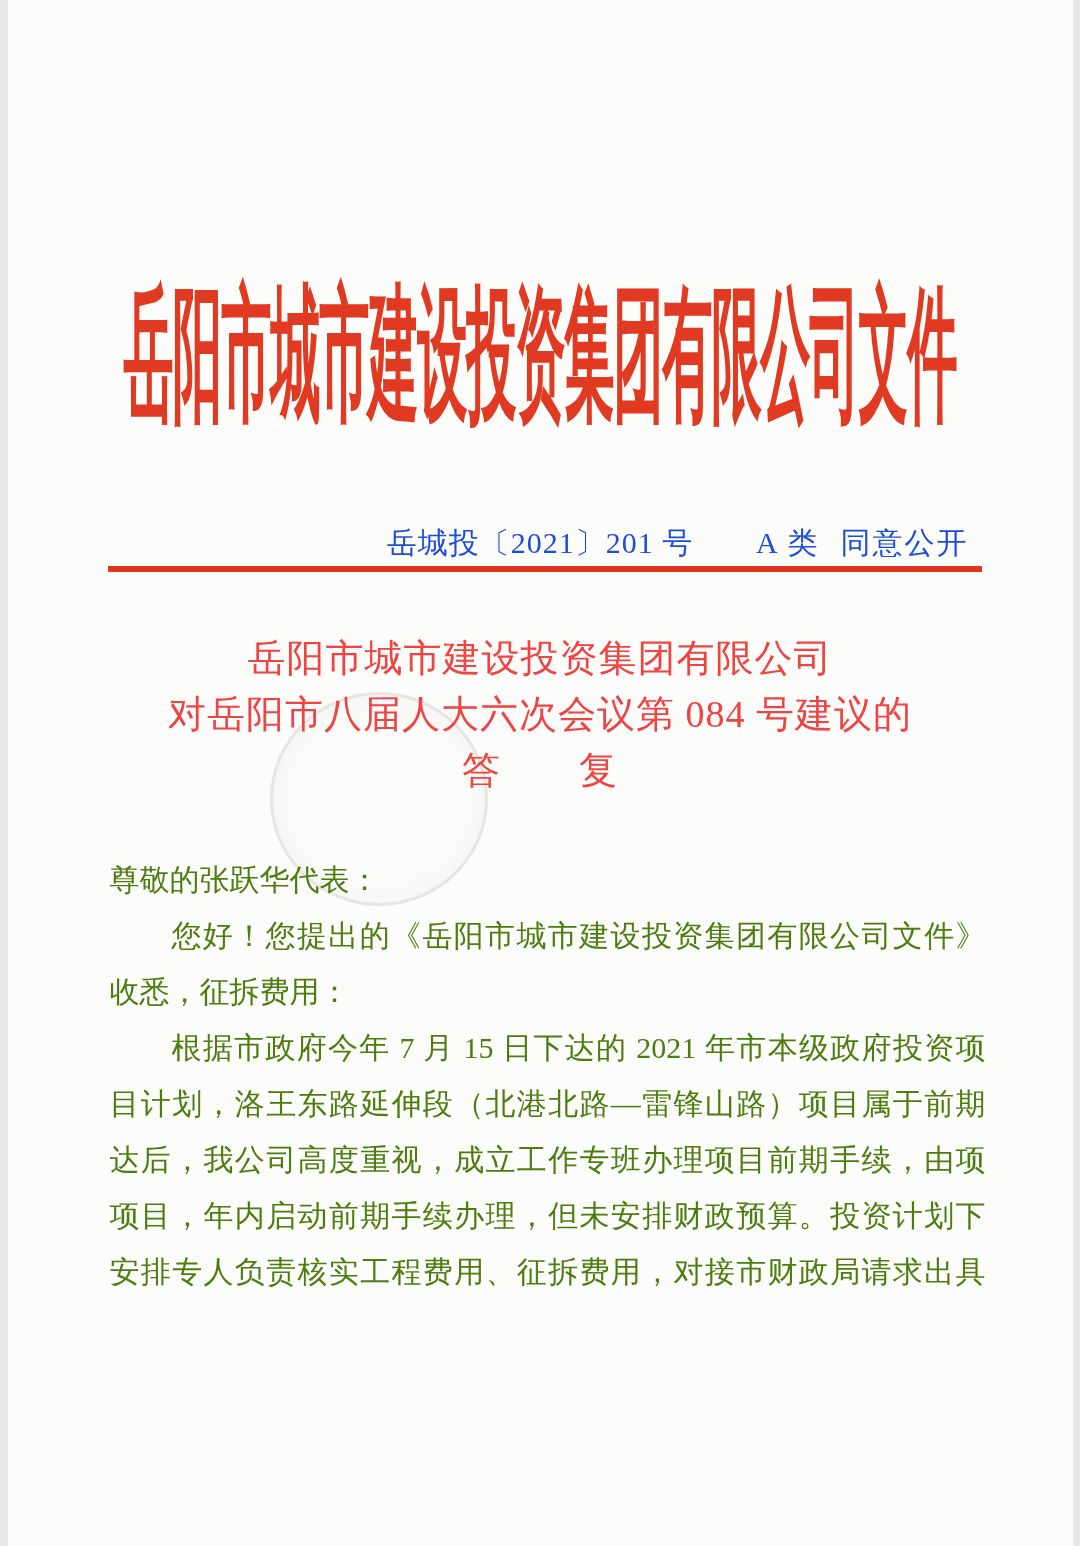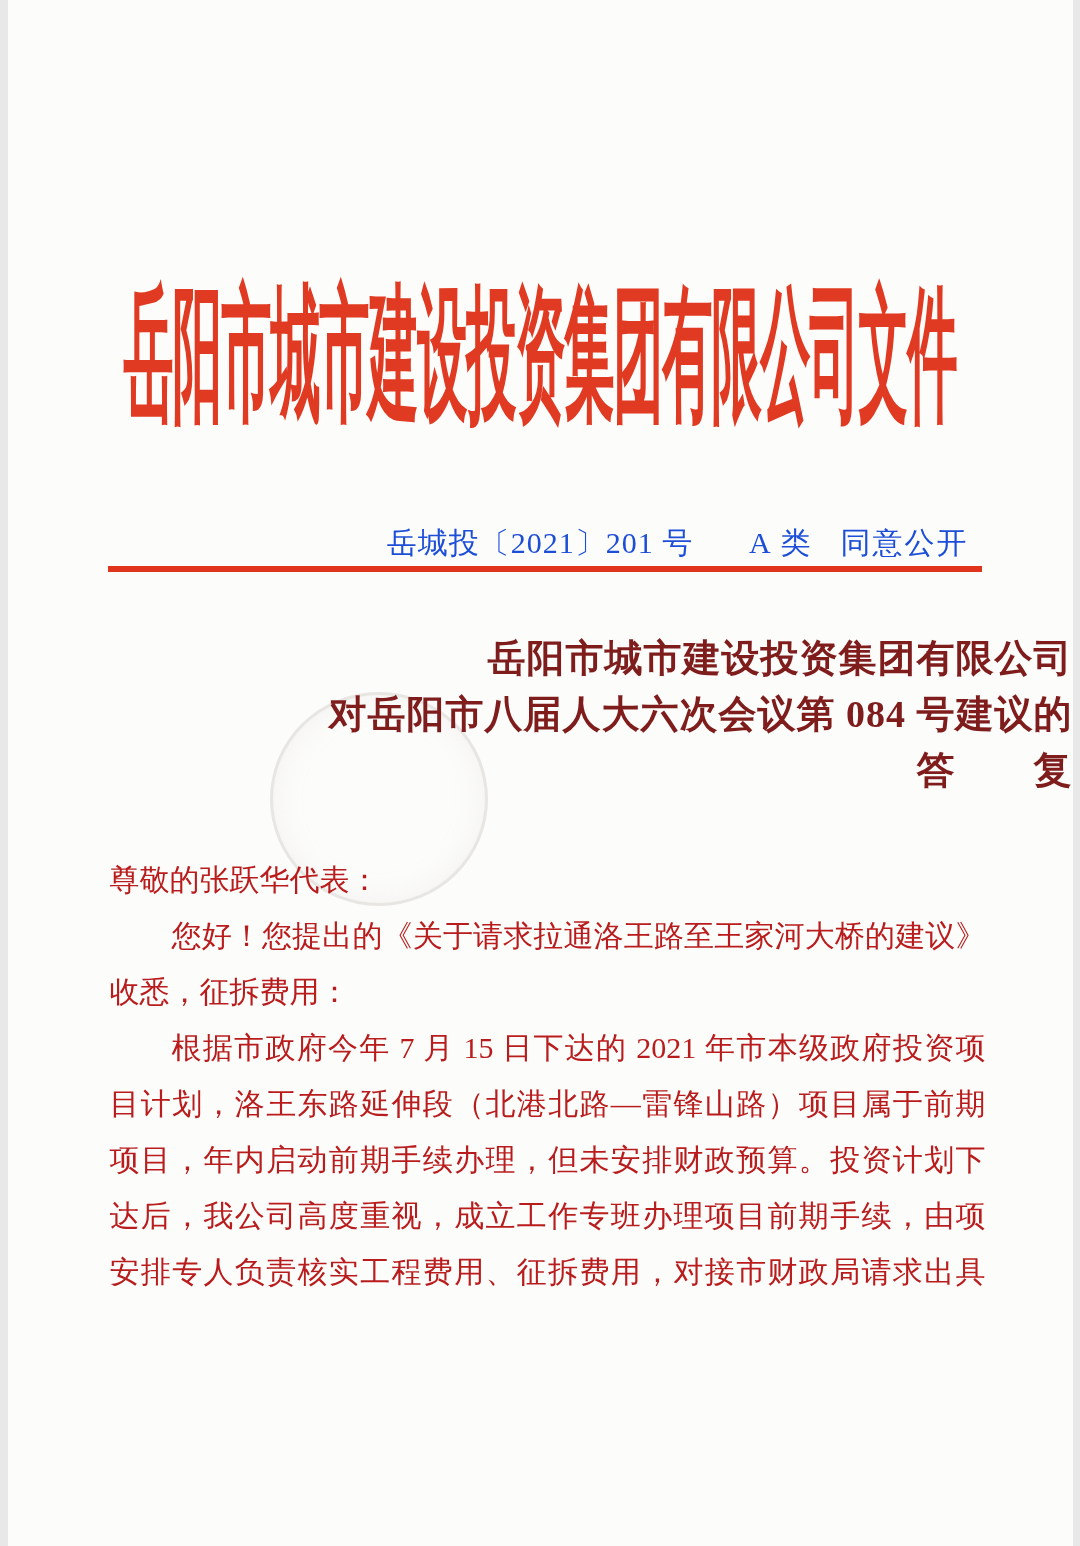--- a/index.html
+++ b/index.html
@@ -54,21 +54,21 @@
     position: absolute;
     left: 0;
     width: 100%;
     text-align: center;
     letter-spacing: 1px;
   }
   .docclass {
     position: absolute;
     right: 104px;
     display: flex;
-    gap: 28px;
+    gap: 21px;
     letter-spacing: 2px;
   }
 
   
   .redrule {
     position: absolute;
     top: 566px;
     left: 100px;
     width: 874px;
     height: 6px;
@@ -86,39 +86,39 @@
     border: 3px solid rgba(186, 180, 170, 0.30);
     box-shadow: inset 0 0 30px rgba(200, 195, 186, 0.18);
   }
 
   
   .title {
     position: absolute;
     top: 630px;
     left: 0;
     width: 100%;
-    text-align: right;
-    font-weight: bold;
+    text-align: center;
+    font-weight: normal;
     font-size: 38px;
-    color: #7f1d1d;
+    color: #ef4444;
   }
   .title-line {
     height: 56px;
     line-height: 56px;
     letter-spacing: 1px;
   }
 
   
   .body-block {
     position: absolute;
     top: 852px;
     left: 102px;
     width: 876px;
     font-size: 30px;
-    color: #b91c1c;
+    color: #4d7c0f;
   }
   .line {
     height: 56px;
     line-height: 56px;
     text-align: justify;
     text-align-last: justify;
   }
   .line.nofill {
     text-align: left;
     text-align-last: left;
@@ -149,22 +149,22 @@
   <div class="seal-ghost"></div>
 
   <div class="title">
     <div class="title-line">岳阳市城市建设投资集团有限公司</div>
     <div class="title-line">对岳阳市八届人大六次会议第 084 号建议的</div>
     <div class="title-line">答　　复</div>
   </div>
 
   <div class="body-block">
     <div class="line nofill">尊敬的张跃华代表：</div>
-    <div class="line indent">您好！您提出的《关于请求拉通洛王路至王家河大桥的建议》</div>
+    <div class="line indent">您好！您提出的《岳阳市城市建设投资集团有限公司文件》</div>
     <div class="line nofill">收悉，征拆费用：</div>
     <div class="line indent">根据市政府今年 7 月 15 日下达的 2021 年市本级政府投资项</div>
     <div class="line">目计划，洛王东路延伸段（北港北路—雷锋山路）项目属于前期</div>
+    <div class="line">达后，我公司高度重视，成立工作专班办理项目前期手续，由项</div>
     <div class="line">项目，年内启动前期手续办理，但未安排财政预算。投资计划下</div>
-    <div class="line">达后，我公司高度重视，成立工作专班办理项目前期手续，由项</div>
     <div class="line">安排专人负责核实工程费用、征拆费用，对接市财政局请求出具</div>
   </div>
 
 </div>
 
 </body></html>

